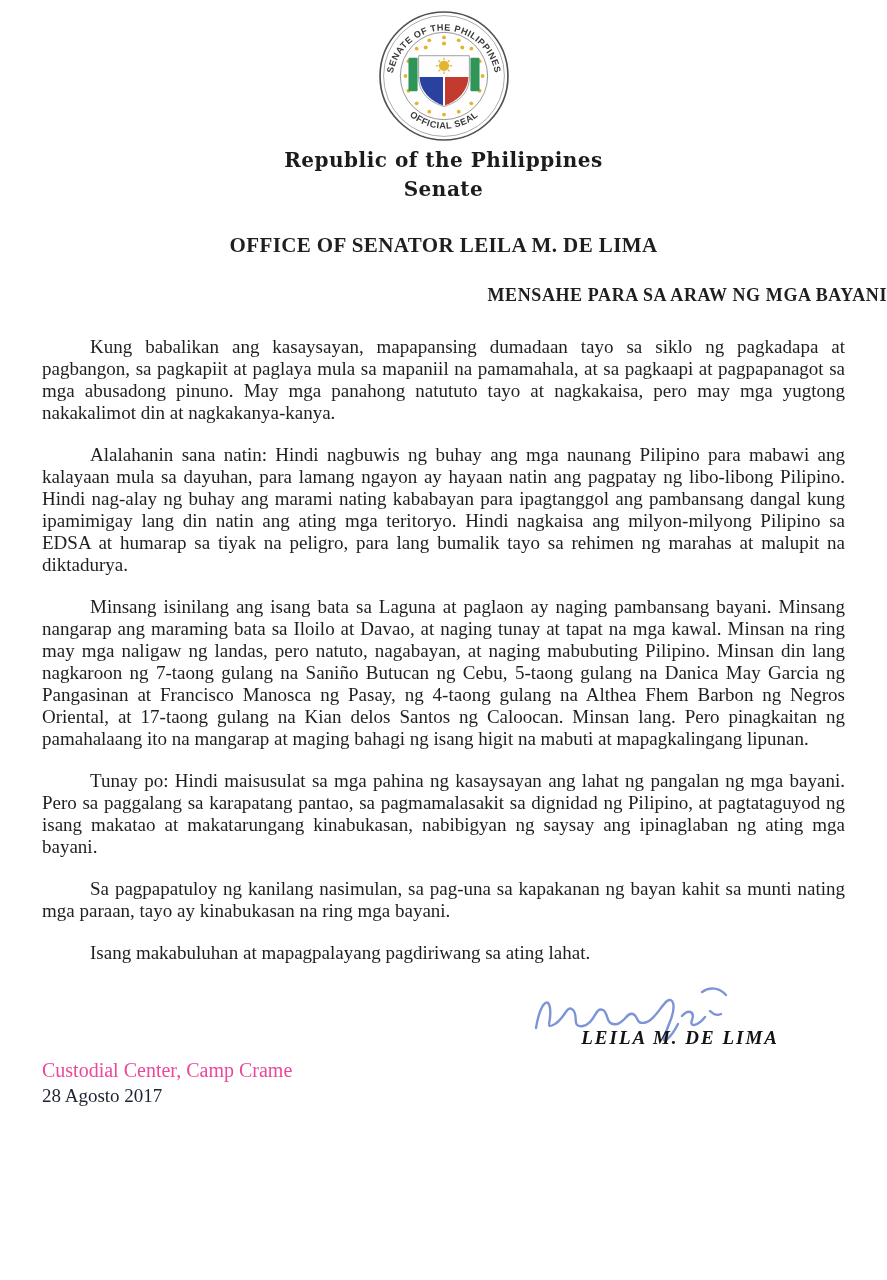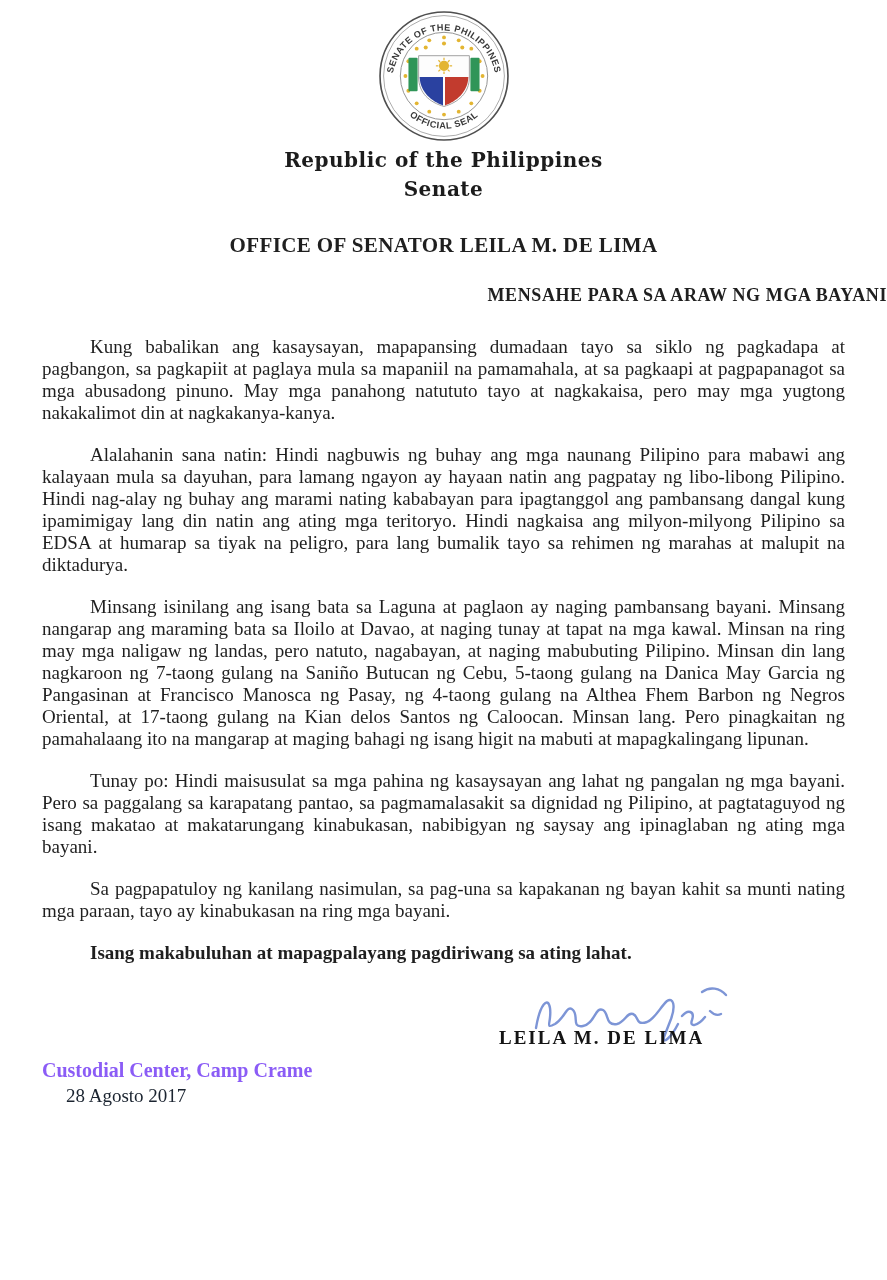--- a/index.html
+++ b/index.html
@@ -39,40 +39,41 @@
   }
 
   .letter-body { margin-top: 30px; padding: 0 42px; }
   .letter-body p {
     margin: 0 0 20px 0;
     font-size: 19px;
     line-height: 22px;
     text-align: justify;
     text-indent: 48px;
   }
-  .letter-body p:last-child { margin-bottom: 0; font-weight: bold; }
+  .letter-body p:last-child { margin-bottom: 0; }
 
   .signature-block {
     width: 280px;
     margin: 14px 108px 7px auto;
-    text-align: left;
+    text-align: right;
+    font-style: italic;
   }
   .signature-block svg { display: block; margin: 0 auto; }
   .signer-name {
     margin-top: -16px;
     font-size: 19px;
     font-weight: 700;
     letter-spacing: 2px;
     line-height: 24px;
     color: #141414;
   }
 
   .letter-footer { padding: 0 42px; margin-top: 8px; }
-  .footer-location { font-size: 20px; font-weight: 700; line-height: 25px; color: #8b5cf6; }
-  .footer-date     { font-size: 19px; line-height: 25px; color: #1b2430; margin-left: 24px; }
+  .footer-location { font-size: 20px; font-weight: 400; line-height: 25px; color: #ec4899; }
+  .footer-date     { font-size: 19px; line-height: 25px; color: #1b2430; }
 
   .seal-arc-text {
     font-family: "Liberation Sans", sans-serif;
     font-size: 9px; font-weight: 700;
     letter-spacing: 0.5px;
     fill: #3a3a3a;
   }
 </style>
 </head>
 <body>

